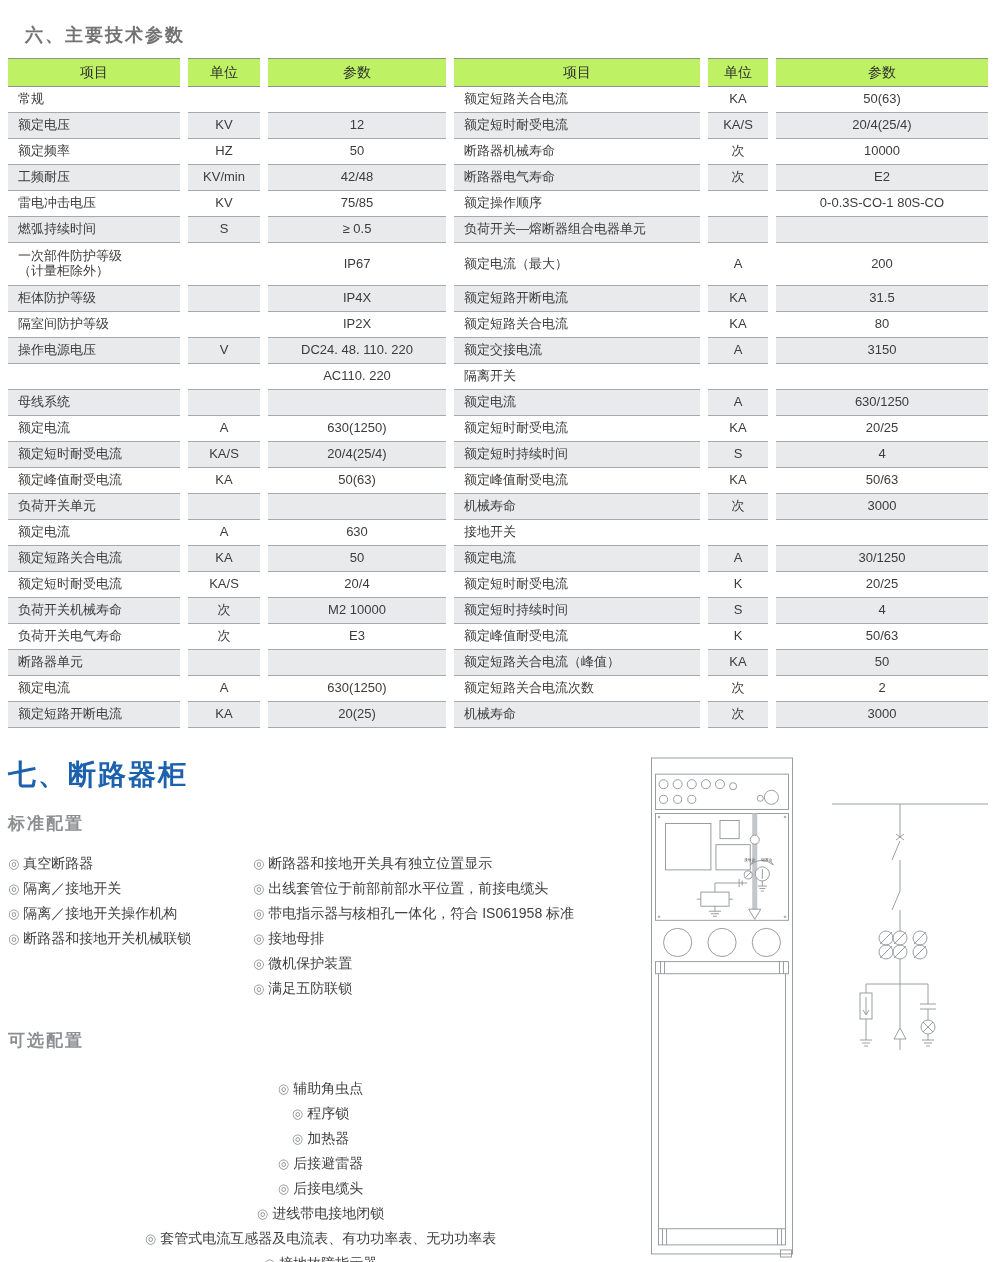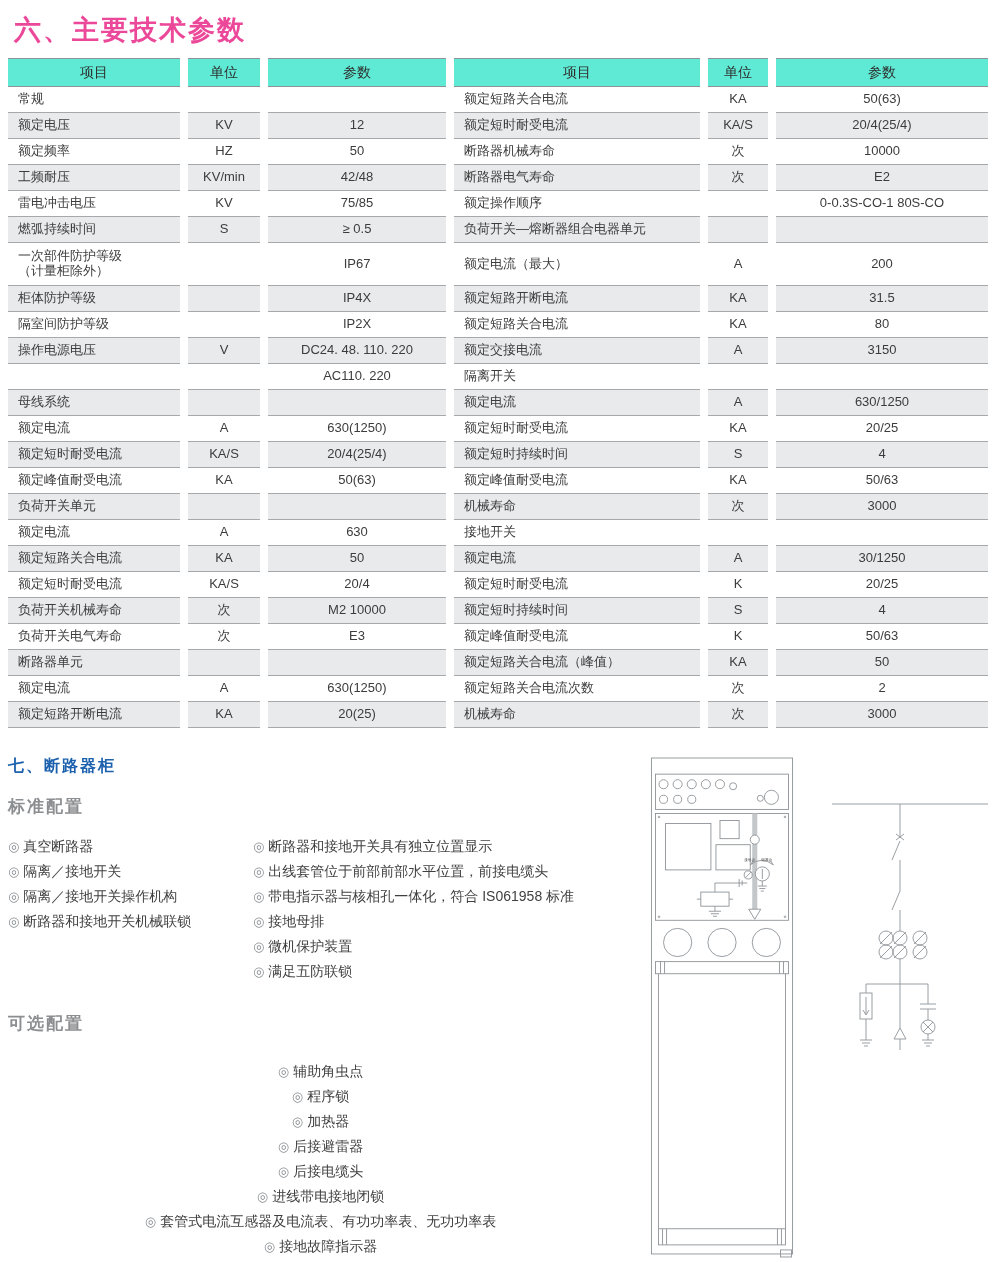--- a/index.html
+++ b/index.html
@@ -1,48 +1,48 @@
 <!DOCTYPE html>
 <html><head>
 <meta charset="utf-8">
 <style>
   html,body{margin:0;padding:0;background:#ffffff;}
   #page{
     position:relative;width:996px;height:1262px;margin:0 auto;background:#fff;
     font-family:"Liberation Sans","DejaVu Sans",sans-serif;color:#3c3c3c;overflow:hidden;
   }
   .sec-title{
-    position:absolute;left:10px;font-size:27px;font-weight:bold;color:#ec4899;
-    letter-spacing:2px;margin:4px;
+    position:absolute;left:10px;font-size:18px;font-weight:bold;color:#737373;
+    letter-spacing:2px;margin:15px;
   }
   #sec6-title{top:8px;}
   
   #param-table{
     position:absolute;left:8px;top:58px;width:980px;
     display:grid;
     grid-template-columns:172px 72px 178px 246px 60px 212px;
     column-gap:8px;
   }
   .hcell{
-    height:27px;background:#5eead4;border-top:1px solid #8f9396;border-bottom:1px solid #8f9396;
+    height:27px;background:#bef264;border-top:1px solid #8f9396;border-bottom:1px solid #8f9396;
     display:flex;align-items:center;justify-content:center;
     font-size:14px;color:#2f2f2f;
   }
   .cell{
     height:25px;border-bottom:1px solid #a5a9ac;
     display:flex;align-items:center;font-size:13px;line-height:1.15;
     white-space:pre-line;color:#3c3c3c;
   }
   .cell.tall{height:42px;}
   .cell.alt{background:#e8eaeb;}
   .cell.c-item{justify-content:flex-start;padding-left:10px;}
   .cell.c-mid{justify-content:center;text-align:center;}
   
   #sec7{position:absolute;left:8px;top:756px;width:625px;}
-  #sec7 h1{font-size:16px;font-weight:bold;color:#1b61ae;letter-spacing:2px;margin:0;}
+  #sec7 h1{font-size:28px;font-weight:bold;color:#1b61ae;letter-spacing:2px;margin:0;}
   .sub-title{font-size:17px;color:#8c8f92;letter-spacing:2px;margin:0;}
   #std-title{margin-top:18px;}
   #opt-title{margin-top:28px;}
   .cfg-wrap{display:flex;margin-top:16px;}
   ul.cfg{list-style:none;margin:0;padding:0;}
   ul.cfg li{font-size:14px;line-height:24px;color:#3f3f3f;white-space:nowrap;}
   ul.cfg .blt{color:#8a8f93;margin-right:4px;font-size:13px;}
   #std-left{width:245px;}
   #std-right{width:380px;}
   #opt-list{margin-top:24px;text-align:center;}

